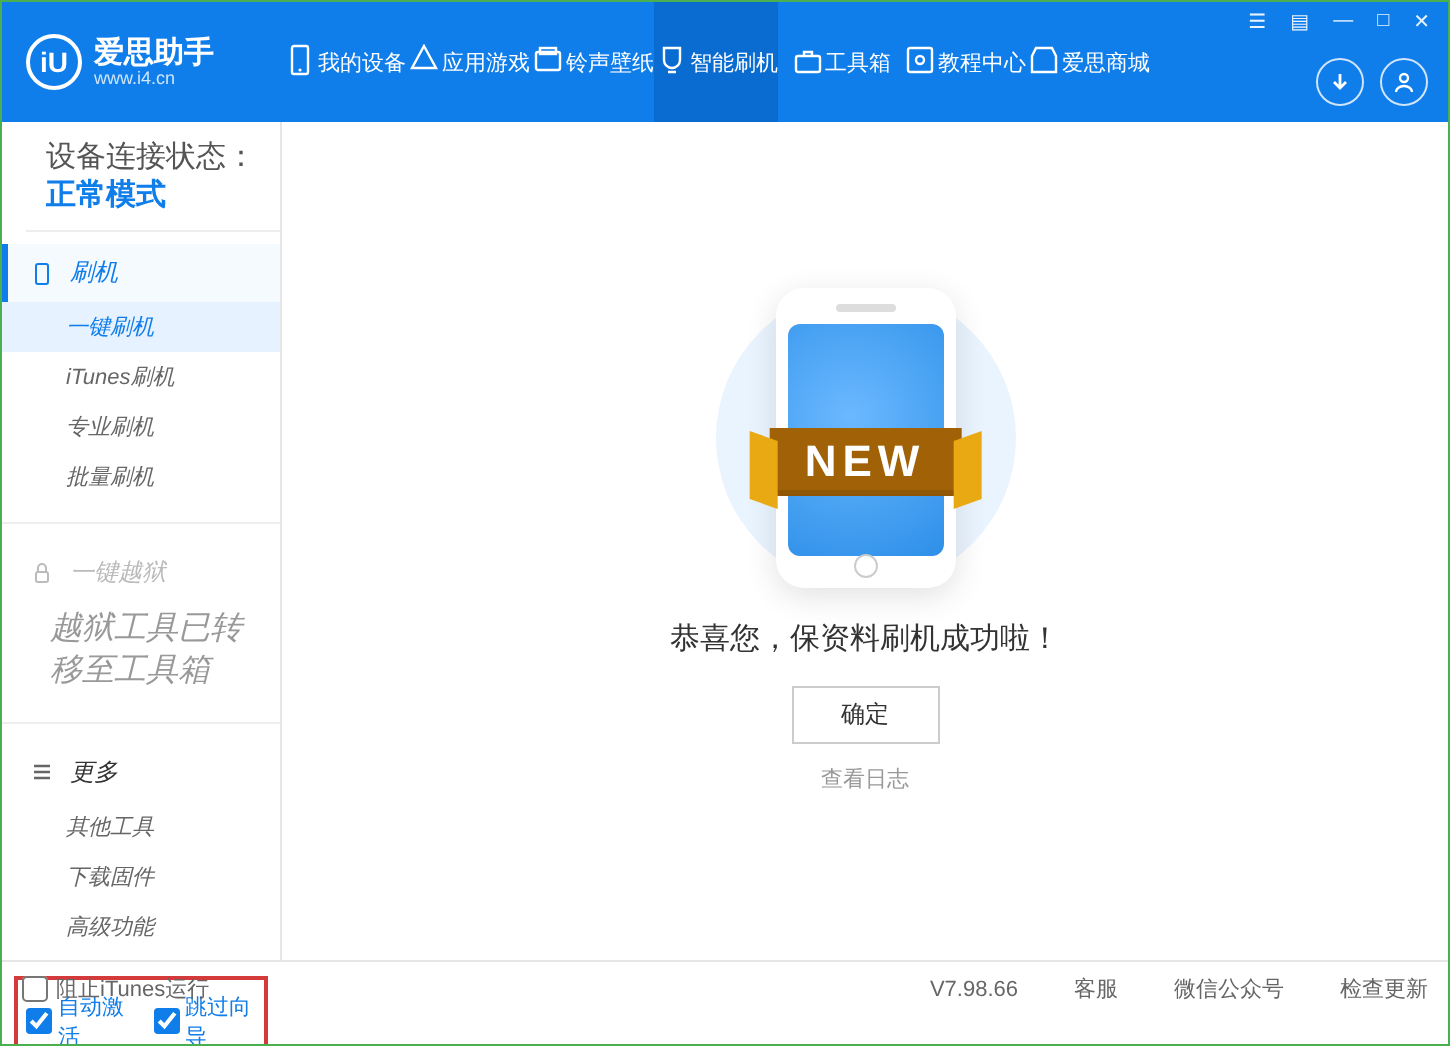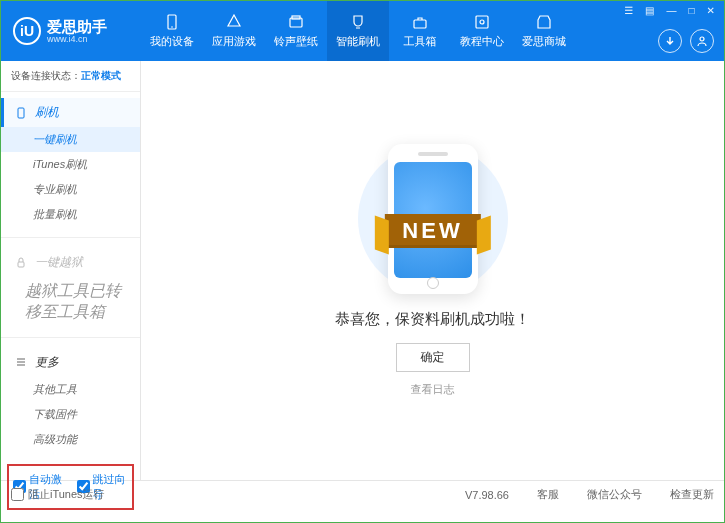--- a/index.html
+++ b/index.html
@@ -3,30 +3,30 @@
 <meta charset="utf-8">
 <style>
 * { margin: 0; padding: 0; box-sizing: border-box; font-family: "Microsoft YaHei", Arial, sans-serif; }
 body { background: #fff; width: 725px; height: 523px; overflow: hidden; border: 1px solid #4ab04f; }
 .header { background: #0f7dea; height: 60px; display: flex; align-items: center; color: #fff; position: relative; }
 .logo-area { display: flex; align-items: center; padding: 0 12px; width: 140px; }
 .logo-circle { width: 28px; height: 28px; border: 2px solid #fff; border-radius: 50%; display: flex; align-items: center; justify-content: center; font-weight: bold; font-size: 14px; margin-right: 6px; }
 .logo-text { font-size: 15px; font-weight: bold; line-height: 1; }
 .logo-url { font-size: 9px; opacity: 0.8; }
 .nav { display: flex; height: 100%; }
-.nav-item { width: 62px; display: flex; flex-direction: column; align-items: center; justify-content: center; font-size: 11px; cursor: pointer; }
+.nav-item { width: 62px; display: flex; align-items: center; justify-content: center; font-size: 11px; cursor: pointer; }
 .nav-item.active { background: #0a6cd0; }
 .nav-icon { width: 18px; height: 18px; margin-bottom: 3px; display: flex; align-items: center; justify-content: center; }
 .win-controls { position: absolute; top: 4px; right: 6px; display: flex; gap: 6px; font-size: 10px; opacity: 0.9; }
 .win-btn { cursor: pointer; padding: 0 3px; }
 .hdr-right { position: absolute; right: 10px; bottom: 8px; display: flex; gap: 8px; }
 .hdr-circle { width: 24px; height: 24px; border: 1.5px solid rgba(255,255,255,0.8); border-radius: 50%; display: flex; align-items: center; justify-content: center; cursor: pointer; }
 .body-row { display: flex; height: 419px; }
 .sidebar { width: 140px; border-right: 1px solid #e5e5e5; display: flex; flex-direction: column; font-size: 12px; color: #555; }
-.status-row { padding: 8px 10px; border-bottom: 1px solid #eee; font-size: 10px; }
+.status-row { padding: 8px 10px; border-bottom: 1px solid #eee; font-size: 15px; margin-left: 12px; }
 .status-val { color: #0f7dea; font-weight: bold; }
 .side-section { padding: 6px 0; font-style: italic; }
 .side-head { display: flex; align-items: center; padding: 6px 14px; color: #333; cursor: pointer; }
 .side-head.active { color: #0f7dea; border-left: 3px solid #0f7dea; padding-left: 11px; background: #f5faff; }
 .side-ico { width: 14px; margin-right: 6px; display: inline-flex; align-items: center; }
 .side-sub { padding: 5px 10px 5px 32px; color: #666; cursor: pointer; font-size: 11px; }
 .side-sub.active { background: #e6f2ff; color: #0f7dea; }
 .side-note { padding: 4px 10px 4px 24px; color: #999; font-size: 16px; line-height: 1.3; }
 .side-sep { border-top: 1px solid #eee; margin: 4px 0; }
 .checks { border: 2px solid #d43a3a; margin: 6px; padding: 6px 4px; display: flex; gap: 12px; font-size: 11px; }

